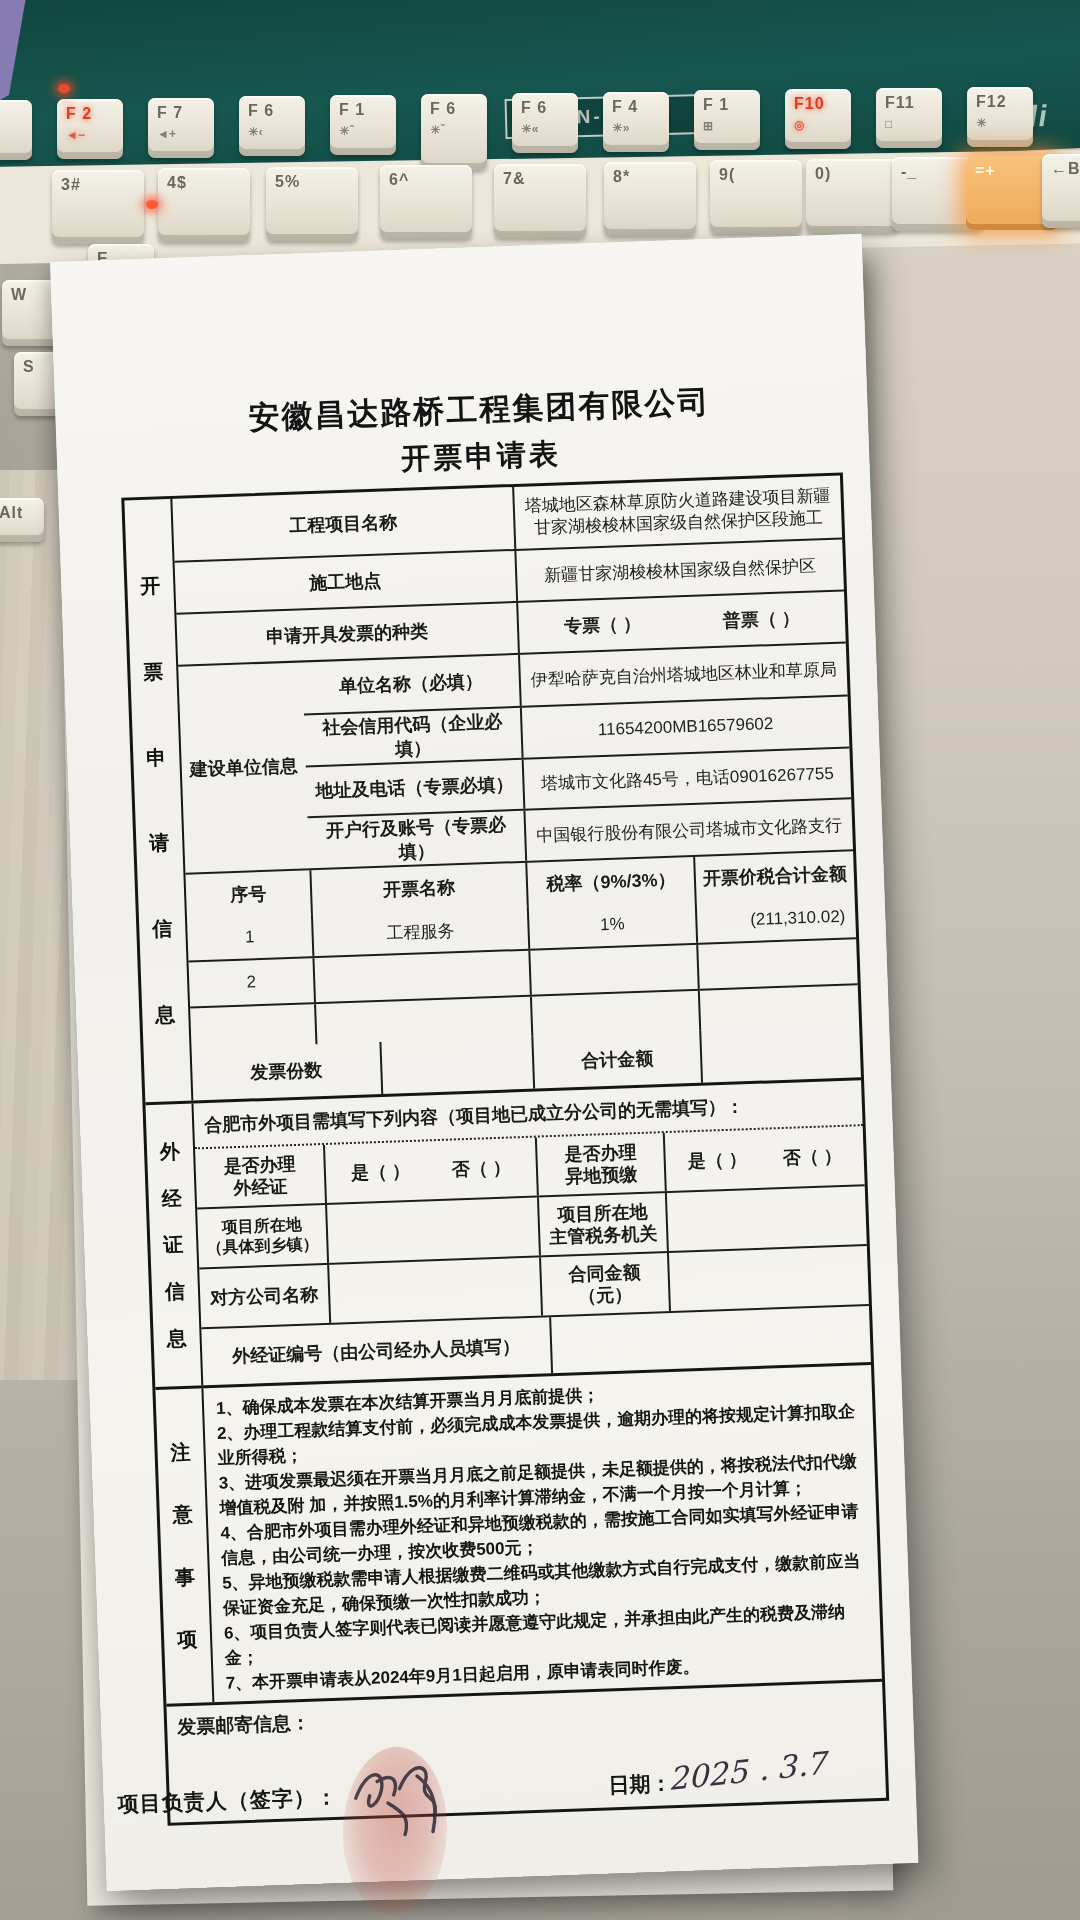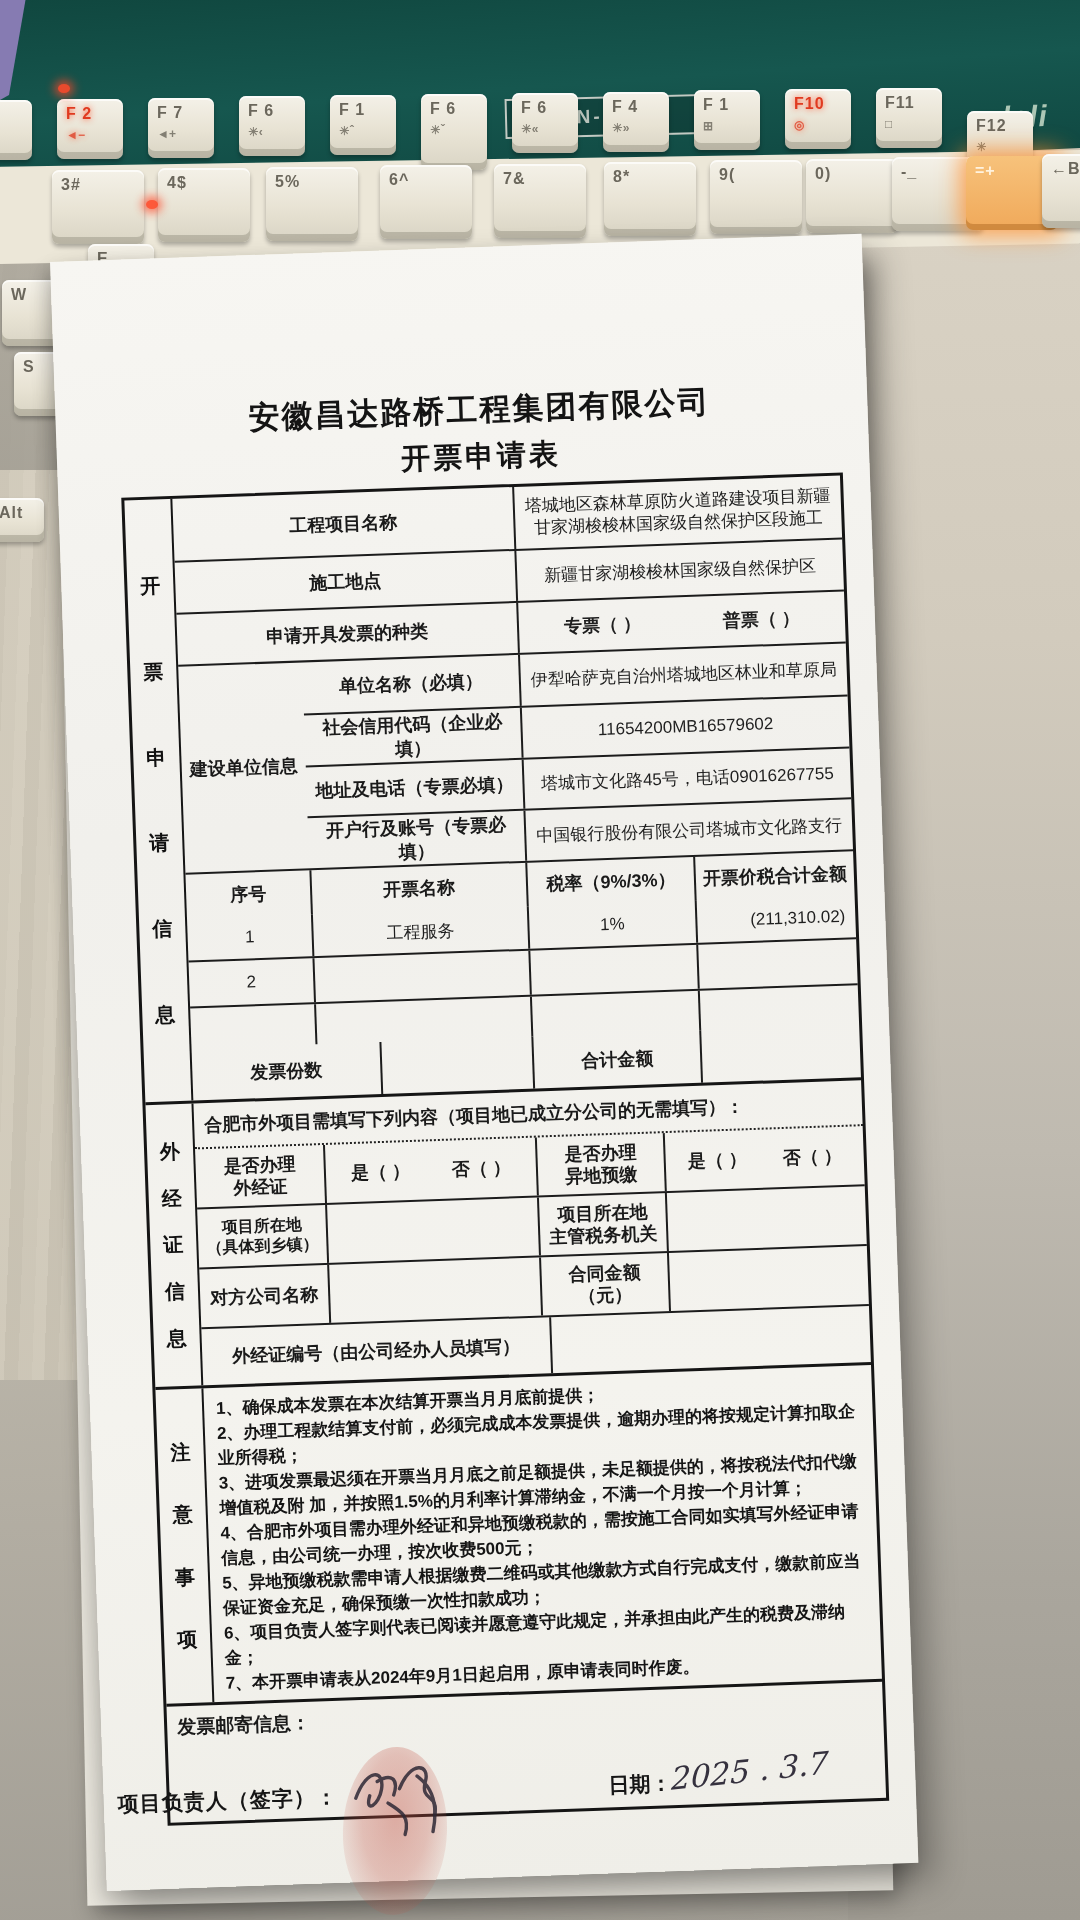--- a/index.html
+++ b/index.html
@@ -135,21 +135,21 @@
         <div class="ks">⊞</div>
       </div>
       <div class="key lit" style="left: 785px; top: 89.2px; width: 66px; height: 60px;">
         <div class="kl">F10</div>
         <div class="ks">◎</div>
       </div>
       <div class="key" style="left: 876px; top: 88px; width: 66px; height: 60px;">
         <div class="kl">F11</div>
         <div class="ks">□</div>
       </div>
-      <div class="key" style="left: 967px; top: 86.8px; width: 66px; height: 60px; margin-top: 24px;">
+      <div class="key" style="left: 967px; top: 86.8px; width: 66px; height: 60px;">
         <div class="kl">F12</div>
         <div class="ks">☀</div>
       </div>
       <div class="key" style="left: 52px; top: 170px; width: 92px; height: 74px;">
         <div class="kl">3#</div>
       </div>
       <div class="key" style="left: 158px; top: 168.4px; width: 92px; height: 74px;">
         <div class="kl">4$</div>
       </div>
       <div class="key" style="left: 266px; top: 166.8px; width: 92px; height: 74px;">

